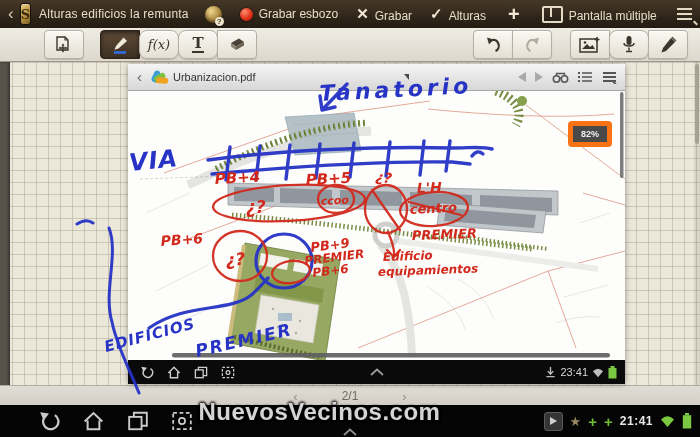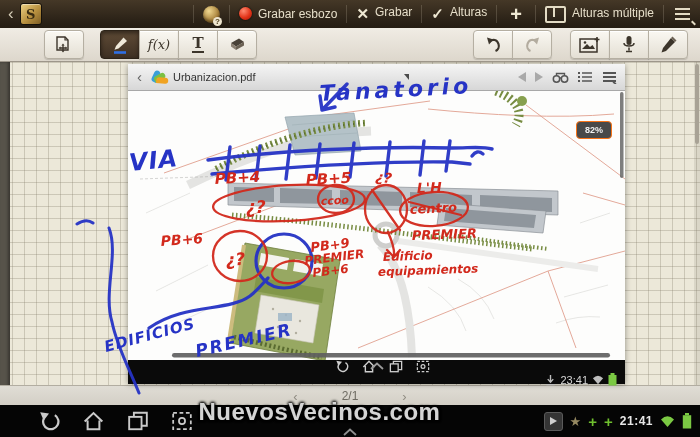--- a/index.html
+++ b/index.html
@@ -12,21 +12,21 @@
           display:flex;align-items:center;color:#e6dec9;font-size:12px;}
   .appbar .back{color:#d8d0ba;font-size:17px;padding:0 6px 2px 8px;line-height:1;}
   .snote-icon{width:20px;height:20px;border-radius:3px;margin-right:8px;
           background:linear-gradient(135deg,#ecd084,#b8903f 55%,#7d5d24);
           border:1px solid #14100a;display:flex;align-items:center;justify-content:center;
           font-family:"DejaVu Serif",serif;font-weight:bold;color:#3a2c12;font-size:13px;
           box-shadow:inset 0 1px 0 rgba(255,255,255,.45);}
   .appbar .title{letter-spacing:.2px;white-space:nowrap;}
   .appbar .spacer{flex:1;}
   .ab-div{width:1px;height:18px;background:rgba(240,230,205,.18);margin:0 7px;}
-  .ab-item{display:flex;align-items:flex-start;gap:6px;white-space:nowrap;padding:0 2px;}
+  .ab-item{display:flex;align-items:flex-end;gap:6px;white-space:nowrap;padding:0 2px;}
   .globe{position:relative;width:17px;height:17px;border-radius:50%;
          background:radial-gradient(circle at 35% 30%,#f0d890,#a8813a 60%,#6a4c1a);
          box-shadow:inset 0 -2px 3px rgba(0,0,0,.4);}
   .globe::after{content:"?";position:absolute;right:-2px;bottom:-3px;width:9px;height:9px;
          border-radius:50%;background:#efe6cf;color:#4a3a18;font-size:8px;font-weight:bold;
          display:flex;align-items:center;justify-content:center;}
   .rec-dot{width:13px;height:13px;border-radius:50%;
          background:radial-gradient(circle at 35% 30%,#ff8a70,#e23318 55%,#9c1505);
          box-shadow:0 0 2px #000;}
   .x-glyph,.check-glyph{font-size:15px;font-weight:bold;color:#efe8d3;}
@@ -38,21 +38,21 @@
   .menu-icon::after{content:"";position:absolute;right:4px;bottom:-4px;width:5px;height:2px;background:#e3dbc4;transform:rotate(45deg);}
 
   
   .toolbar{position:absolute;top:28px;left:0;width:700px;height:33px;z-index:59;
           background:linear-gradient(#f0ece4,#ddd7cc);border-bottom:1px solid #9d968a;
           display:flex;align-items:center;}
   .tbtn{height:27px;min-width:38px;border:1px solid #b5afa2;border-radius:4px;
         background:linear-gradient(#faf8f2,#e4dfd4);display:flex;align-items:center;justify-content:center;
         box-shadow:inset 0 1px 0 #fff,0 1px 1px rgba(0,0,0,.15);color:#3c352b;}
   .seg{display:flex;}
-  .seg .tbtn{border-radius:0;margin-left:-1px;}
+  .seg .tbtn{border-radius:8px;margin-left:-1px;}
   .seg .tbtn:first-child{border-radius:4px 0 0 4px;margin-left:0;}
   .seg .tbtn:last-child{border-radius:0 4px 4px 0;}
   .tbtn.selected{background:linear-gradient(#5f4b36,#3e3023);border-color:#2c2318;
         box-shadow:inset 0 2px 4px rgba(0,0,0,.5);}
   .fx-label{font-family:"DejaVu Serif",serif;font-style:italic;font-size:13px;}
   .t-label{font-family:"DejaVu Serif",serif;font-size:15px;font-weight:bold;border-bottom:2px solid #3c352b;line-height:1.05;}
 
   
   .note-area{position:absolute;top:62px;left:0;width:700px;height:343px;
       background-color:#ece8d9;
@@ -75,23 +75,23 @@
   .polaris i.b{background:#3a9fd8;transform:rotate(-65deg);transform-origin:0 100%;}
   .polaris i.g{background:#7cc043;transform:rotate(-30deg);transform-origin:0 100%;}
   .polaris i.o{background:#f0a322;transform:rotate(5deg);transform-origin:0 100%;}
   .pdf-caret{width:0;height:0;border-left:5px solid transparent;border-top:6px solid #4a4a4a;margin-left:148px;}
   .pdf-h-icons{margin-left:auto;display:flex;align-items:center;gap:9px;padding-right:8px;}
   .tri{width:0;height:0;border-top:5px solid transparent;border-bottom:5px solid transparent;}
   .tri.left{border-right:8px solid #a9a9a9;}
   .tri.right{border-left:8px solid #a9a9a9;}
   .pdf-content{position:relative;height:269px;overflow:hidden;background:#fdfdfc;}
   .zoom-badge{position:absolute;top:30px;right:13px;background:rgba(58,58,58,.92);color:#f2f2f2;
-      font-size:9px;font-weight:bold;padding:3px 8px;border-radius:4px;border:1px solid #f97316;z-index:8;}
+      font-size:9px;font-weight:bold;padding:3px 8px;border-radius:4px;border:5px solid #f97316;z-index:8;}
   .pdf-statusbar{height:24px;background:#0a0a0a;display:flex;align-items:center;color:#d6d6d6;
-      font-size:11px;position:relative;flex-direction:column;}
+      font-size:11px;position:relative;}
   .psb-left{display:flex;align-items:center;gap:13px;padding-left:12px;}
   .psb-center{position:absolute;left:50%;transform:translateX(-50%);}
   .psb-right{margin-left:auto;display:flex;align-items:center;gap:4px;padding-right:8px;}
 
   
   .note-nav{position:absolute;left:0;top:323px;width:700px;height:20px;
       background:linear-gradient(#e0ddd5,#d2cec5);border-top:1px solid #b2ada1;
       display:flex;align-items:center;justify-content:center;gap:44px;
       color:#8f8c82;font-size:13px;}
   .note-nav .pg{color:#6e6b62;font-size:12px;}
@@ -120,20 +120,21 @@
   .ink-overlay text{font-family:"DejaVu Sans",sans-serif;font-style:italic;font-weight:bold;}
 </style>
 </head>
 <body>
 
 <div class="screen">
 
   <div class="appbar">
     <span class="back">‹</span>
     <span class="snote-icon">S</span>
+    <span class="title">Alturas edificios la remunta</span>
     <span class="spacer"></span>
     <span class="ab-div"></span>
     <span class="ab-item">
         <span class="globe"></span>
       </span>
     <span class="ab-div"></span>
     <span class="ab-item">
       <span class="rec-dot"></span>
       <span>Grabar esbozo</span>
     </span>
@@ -145,21 +146,21 @@
     <span class="ab-div"></span>
     <span class="ab-item">
       <span class="check-glyph">✓</span>
       <span>Alturas</span>
     </span>
     <span class="ab-div"></span>
     <span class="plus-glyph">+</span>
     <span class="ab-div"></span>
     <span class="ab-item">
       <span class="multiwin"></span>
-      <span>Alturas múltiple</span>
+      <span>Pantalla múltiple</span>
     </span>
     <span class="ab-div"></span>
     <span class="menu-icon">
         <i></i>
         <i></i>
         <i></i>
       </span>
   </div>
 
   <div class="toolbar">

